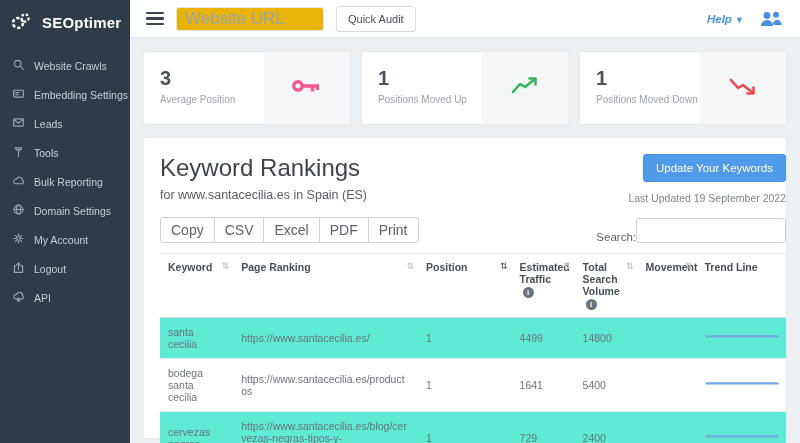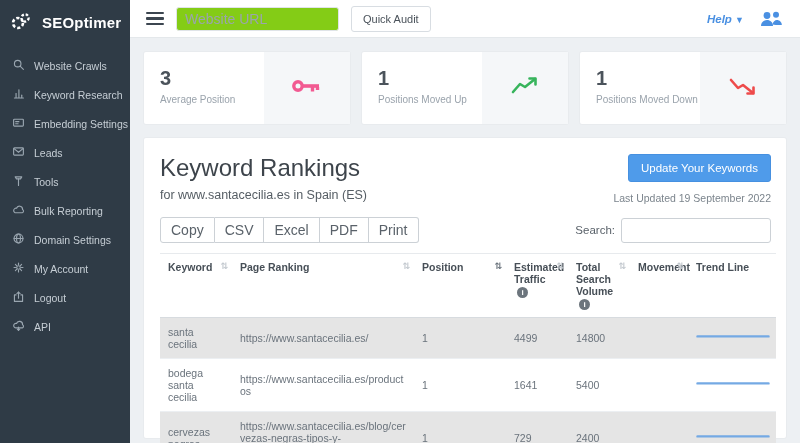--- a/index.html
+++ b/index.html
@@ -16,78 +16,78 @@
     color:#c6ced5; cursor:pointer; white-space:nowrap; }
   .nav-item svg { width:13px; height:13px; stroke:#9aa6b0; fill:none; stroke-width:1.4;
     stroke-linecap:round; stroke-linejoin:round; flex:0 0 13px; }
 
   
   .shell { flex:1; display:flex; flex-direction:column; min-width:0; }
   .topbar { height:38px; background:#ffffff; border-bottom:1px solid #e4e8eb;
     display:flex; align-items:center; padding:0 16px; gap:12px; }
   .hamburger { width:18px; display:flex; flex-direction:column; gap:3px; cursor:pointer; }
   .hamburger span { height:2.5px; background:#3c4650; border-radius:1px; }
-  .url-input { width:163px; height:24px; background:#84cc16; border:1px solid #e0e4e8;
-    border-radius:3px; padding:0 8px; font-size:14px; color:#5a636b; outline:none;
+  .url-input { width:148px; height:24px; background:#eab308; border:1px solid #e0e4e8;
+    border-radius:3px; padding:0 8px; font-size:17px; color:#5a636b; outline:none;
     font-family:inherit; }
   .url-input::placeholder { color:#9aa4ad; }
   .quick-audit { height:26px; background:#fff; border:1px solid #d8dde2; border-radius:3px;
     padding:0 11px; font-size:11px; color:#4a525a; cursor:pointer; font-family:inherit; }
   .topbar-right { margin-left:auto; display:flex; align-items:center; gap:14px;font-style:italic; }
   .help { color:#4a90e2; font-size:11.5px; font-weight:bold; cursor:pointer; }
   .help .caret { font-size:9px; }
   .user-icon { cursor:pointer; display:flex; }
 
   
   .content { flex:1; padding:14px; overflow:hidden; }
   .stats { display:flex; gap:12px; }
   .stat-card { flex:1; background:#fff; height:72px; display:flex; border-radius:2px;
     box-shadow:0 0 0 1px rgba(0,0,0,.02); }
   .stat-left { flex:1.2; padding:14px 0 0 16px; }
   .stat-value { font-size:20px; color:#4b535b; font-weight:bold; line-height:1.2; }
   .stat-label { font-size:10px; color:#9aa3ac; margin-top:4px; }
   .stat-icon-zone { flex:1; background:#f5f7f9; display:flex; align-items:center; justify-content:center; }
 
   
-  .panel { background:#fff; margin-top:14px; padding:16px 15px 0 16px; border-radius:2px;
+  .panel { background:#fff; margin-top:14px; padding:16px 0 0 16px; border-radius:2px;
     height:300px; box-shadow:0 0 0 1px rgba(0,0,0,.02); }
   .panel-head { display:flex; justify-content:space-between; align-items:flex-start; }
   .page-title { font-size:24px; font-weight:500; color:#3d444b; }
   .page-subtitle { font-size:12.5px; color:#555d64; margin-top:6px; }
   .panel-head-right { display:flex; flex-direction:column; align-items:flex-end; }
   .update-btn { background:#4f9bea; color:#fff; border:1px solid #4690e0; border-radius:3px;
     font-size:11.5px; padding:7px 12px; cursor:pointer; font-family:inherit; }
   .last-updated { font-size:10.5px; color:#7c858d; margin-top:10px; }
 
   .toolbar { display:flex; justify-content:space-between; align-items:center; margin-top:13px; }
   .export-group { display:flex; }
   .export-btn { background:#fff; border:1px solid #ccd1d6; border-left-width:0; padding:4px 10px;
     font-size:14px; color:#5a626a; cursor:pointer; font-family:inherit; }
   .export-btn:first-child { border-left-width:1px; border-radius:3px 0 0 3px; }
   .export-btn:last-child { border-radius:0 3px 3px 0; }
-  .search-wrap { display:flex; align-items:center; gap:6px; }
+  .search-wrap { display:flex; align-items:flex-end; }
   .search-label { font-size:11.5px; color:#5a626a; }
   .search-input { width:150px; height:25px; border:1px solid #ccd1d6; border-radius:3px;
     padding:0 6px; font-size:11px; outline:none; font-family:inherit; }
 
   
   table { width:100%; border-collapse:collapse; margin-top:10px; table-layout:fixed; }
   thead th { text-align:left; font-size:10.5px; color:#474f57; font-weight:bold;
     padding:7px 16px 7px 8px; vertical-align:top; position:relative;
     border-bottom:1px solid #d7dbdf; border-top:1px solid #e7eaed; }
   th .sort { position:absolute; top:7px; right:4px; font-size:9px; color:#c3c9cf; }
   th .sort.active { color:#6a737c; }
   th .info { display:inline-block; width:11px; height:11px; border-radius:50%; background:#6c757d;
     color:#fff; font-size:8px; line-height:11px; text-align:center; margin-left:3px;
     font-style:normal; cursor:pointer; }
   .col-keyword{width:72px} .col-page{width:182px} .col-pos{width:92px} .col-traffic{width:62px}
   .col-vol{width:62px} .col-move{width:58px} .col-trend{width:88px}
   tbody td { font-size:10.5px; color:#6a737c; padding:8px 8px; vertical-align:middle;
     border-bottom:1px solid #eceff2; word-wrap:break-word; }
-  tbody tr.stripe { background:#e5e5e5;margin-left:14px; }
+  tbody tr.stripe { background:#5eead4;margin-left:14px; }
   .spark { width:74px; height:16px; display:block; }
 </style>
 </head>
 <body>
 
 <aside class="sidebar">
   <div class="logo">
     <span style="display:flex">
       <svg width="22" height="22" viewBox="0 0 22 22">
         <circle cx="8" cy="12" r="5" fill="none" stroke="#fff" stroke-width="2.6" stroke-dasharray="3.2 2.1"></circle>
@@ -96,29 +96,20 @@
     </span>
     <span class="logo-text">SEOptimer</span>
   </div>
   <nav class="nav">
       <div class="nav-item">
     <span class="nav-icon"><svg viewBox="0 0 16 16">
             <circle cx="7" cy="7" r="4"></circle>
             <path d="M10 10l4 4"></path>
           </svg></span>
     <span class="nav-label">Website Crawls</span>
-  </div>
-      <div class="nav-item">
-    <span class="nav-icon"><svg viewBox="0 0 16 16">
-            <path d="M3 13.5h11"></path>
-            <path d="M5 13V8"></path>
-            <path d="M8.5 13V3.5"></path>
-            <path d="M12 13v-3"></path>
-          </svg></span>
-    <span class="nav-label">Keyword Research</span>
   </div>
       <div class="nav-item">
     <span class="nav-icon"><svg viewBox="0 0 16 16">
             <rect x="2" y="4" width="12" height="8.5" rx="1"></rect>
             <path d="M4.5 7h4"></path>
             <path d="M4.5 9.5h3"></path>
           </svg></span>
     <span class="nav-label">Embedding Settings</span>
   </div>
       <div class="nav-item">

